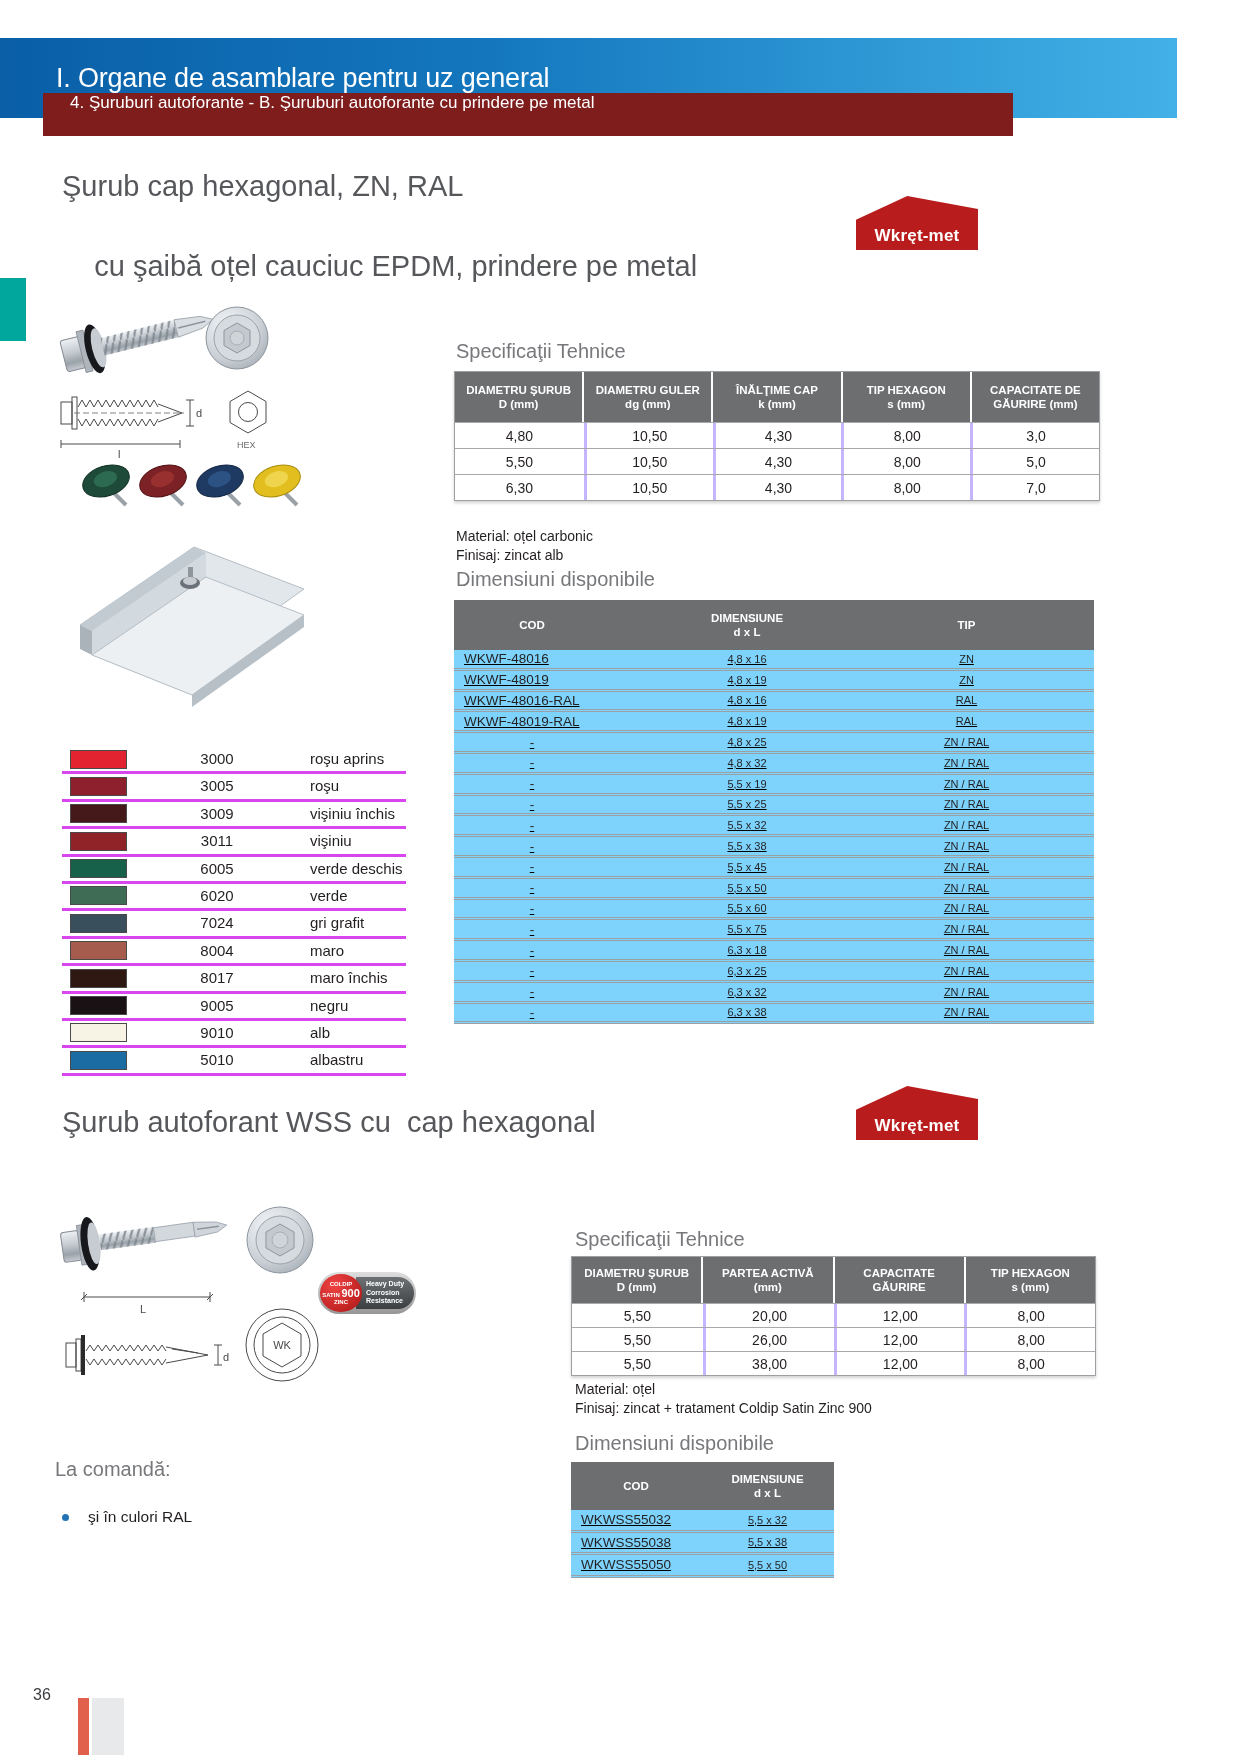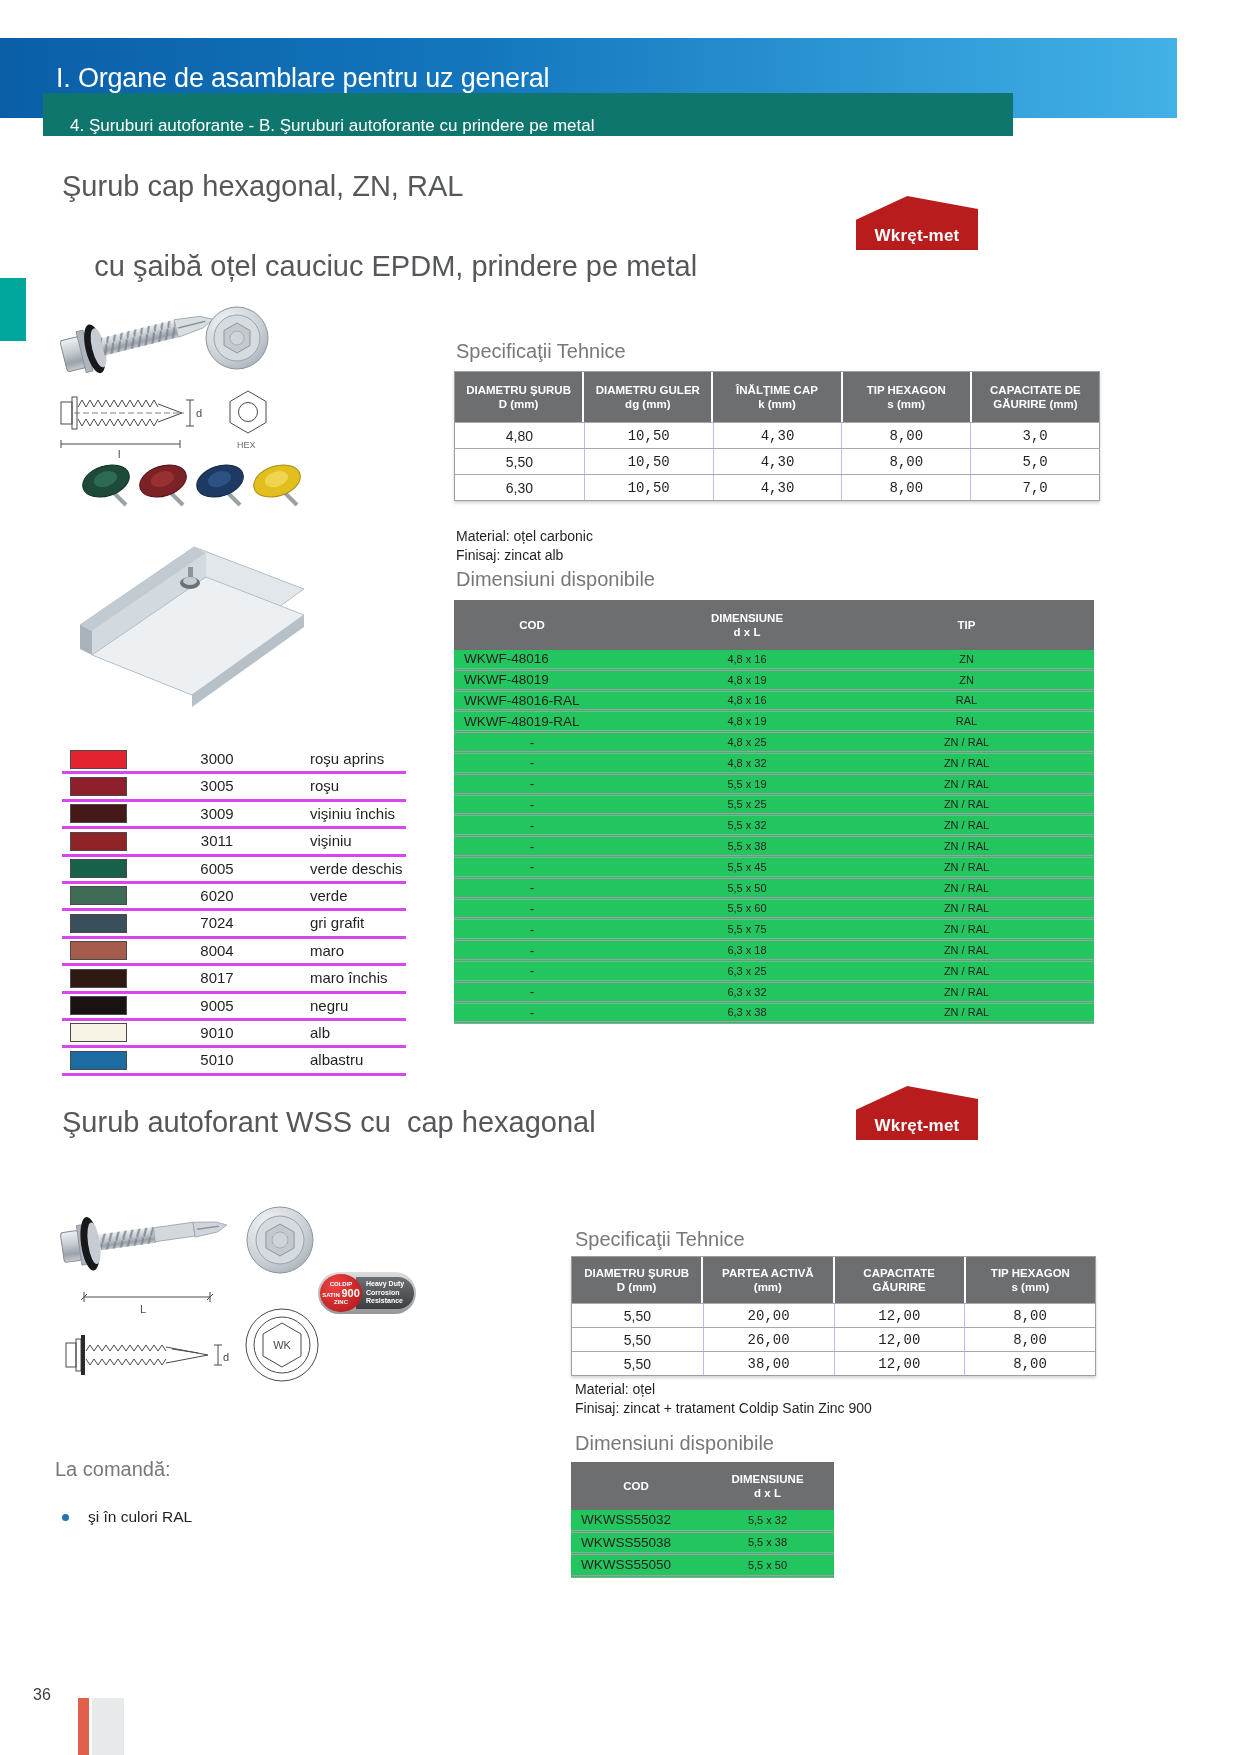--- a/index.html
+++ b/index.html
@@ -5,21 +5,21 @@
   html,body{margin:0;padding:0;background:#fff;}
   .page{position:relative;width:1240px;height:1755px;background:#ffffff;overflow:hidden;
         font-family:"Liberation Sans","DejaVu Sans",sans-serif;}
 
   
   .band-main{position:absolute;left:0;top:38px;width:1177px;height:80px;
     background:linear-gradient(90deg,#0a5fa7 0%,#1376bd 40%,#42b1e7 100%);}
   .band-main-text{position:absolute;left:56px;top:50%;transform:translateY(-50%);
     font-size:27px;color:#fff;letter-spacing:-0.2px;}
   .band-sub{position:absolute;left:43px;top:93px;width:970px;height:43px;
-    background:#0f766e;display:flex;align-items:flex-end;}
+    background:#7f1d1d;display:flex;align-items:flex-start;}
   .band-sub-text{padding-left:27px;font-size:17px;color:#fff;}
   .teal-marker{position:absolute;left:0;top:278px;width:26px;height:63px;background:#01a79d;}
 
   
   .prod-title{position:absolute;left:62px;font-size:29px;color:#55575a;line-height:40px;white-space:pre-wrap;}
   #title1{top:166px;} #title2{top:1102px;}
   .sec-heading{position:absolute;font-size:20px;color:#77787b;}
   .note{position:absolute;font-size:14px;line-height:19px;color:#231f20;}
 
   
@@ -36,32 +36,32 @@
   #spec2{left:571px;top:1256px;width:523px;}
   .spec-head{display:grid;column-gap:2px;background:#fff;}
   #spec1 .spec-head,#spec1 .spec-row{grid-template-columns:repeat(5,1fr);}
   #spec2 .spec-head,#spec2 .spec-row{grid-template-columns:repeat(4,1fr);}
   .spec-hcell{background:#6d6e70;color:#fff;font-size:11.5px;font-weight:bold;line-height:14px;
     display:flex;flex-direction:column;justify-content:center;align-items:center;text-align:center;}
   #spec1 .spec-hcell{height:50px;} #spec2 .spec-hcell{height:46px;}
   .spec-row{display:grid;border-top:1px solid #a7a9ac;}
   .spec-cell{display:flex;align-items:center;justify-content:center;font-size:14px;color:#231f20;}
   #spec1 .spec-cell{height:25px;} #spec2 .spec-cell{height:23px;}
-  .spec-row .spec-cell + .spec-cell{border-left:1px solid #c4b5fd;font-family:Liberation Mono, monospace;}
+  .spec-row .spec-cell + .spec-cell{border-left:3px solid #c4b5fd;}
 
   
   .dim-table{position:absolute;}
   #dim1{left:454px;top:600px;width:640px;}
   #dim2{left:571px;top:1462px;width:263px;}
   .dim-head{display:grid;background:#6d6e70;color:#fff;font-weight:bold;font-size:11.5px;line-height:14px;}
   #dim1 .dim-head{grid-template-columns:156px 274px 210px;height:50px;}
   #dim2 .dim-head{grid-template-columns:130px 133px;height:48px;}
   .dim-hcell{display:flex;flex-direction:column;align-items:center;justify-content:center;text-align:center;}
   #dim1 .dim-head .dim-hcell:nth-child(3){padding-right:45px;}
-  .dim-row{display:grid;align-items:center;border-bottom:3px double #9ba0a5;background:#22c55e;}
+  .dim-row{display:grid;align-items:center;border-bottom:3px double #9ba0a5;background:#7dd3fc;text-decoration:underline;}
   #dim1 .dim-row{grid-template-columns:156px 274px 210px;height:17.8px;}
   #dim2 .dim-row{grid-template-columns:130px 133px;height:19.5px;}
   .dim-cod{font-size:13.5px;padding-left:10px;color:#231f20;}
   .dim-cod.dash{padding-left:0;text-align:center;}
   .dim-dim,.dim-tip{font-size:11px;text-align:center;color:#231f20;}
   #dim1 .dim-tip{padding-right:45px;}
 
   
   .color-table{position:absolute;left:62px;top:747px;width:344px;}
   .color-row{position:relative;height:24.4px;border-bottom:3px solid #d946ef;}

